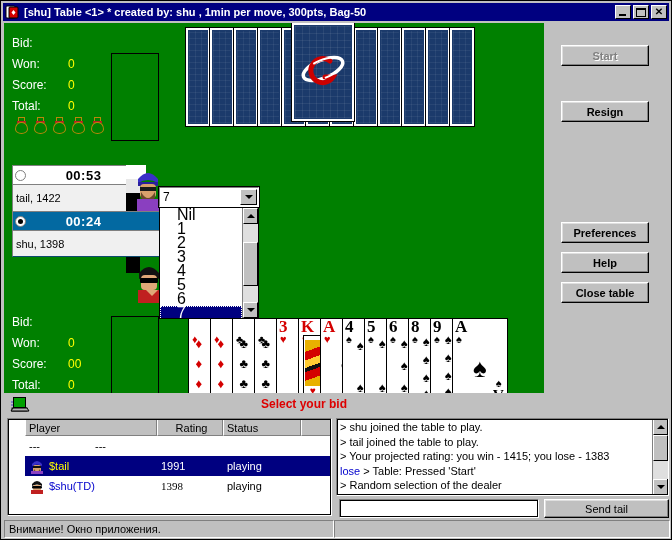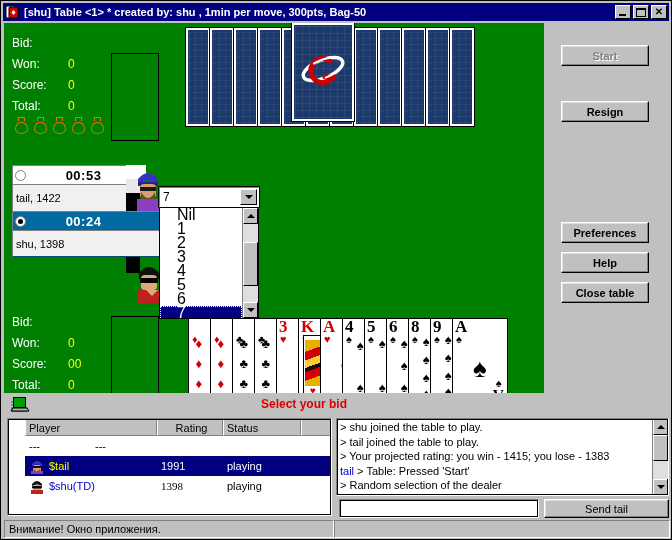--- a/index.html
+++ b/index.html
@@ -727,21 +727,21 @@
           <div class="cell c-status" style="color: rgb(0, 0, 0);">playing</div>
         </div>
       </div>
   </div>
 
   <div id="chatbox">
     <div id="chatlines">
         <div class="chatline"><span>&gt; shu joined the table to play.</span></div>
         <div class="chatline"><span>&gt; tail joined the table to play.</span></div>
         <div class="chatline"><span>&gt; Your projected rating: you win - 1415; you lose - 1383</span></div>
-        <div class="chatline"><span class="nick">tail</span><span> &gt; Table: Pressed 'Start'</span></div>
+        <div class="chatline"><span class="nick">lose</span><span> &gt; Table: Pressed 'Start'</span></div>
         <div class="chatline"><span>&gt; Random selection of the dealer</span></div>
       </div>
     <div id="chatscroll">
       <div class="sb-btn up"></div>
       <div class="sb-track">
           <div class="sb-thumb" style="top:0;height:26px"></div>
         </div>
       <div class="sb-btn down"></div>
     </div>
   </div>

